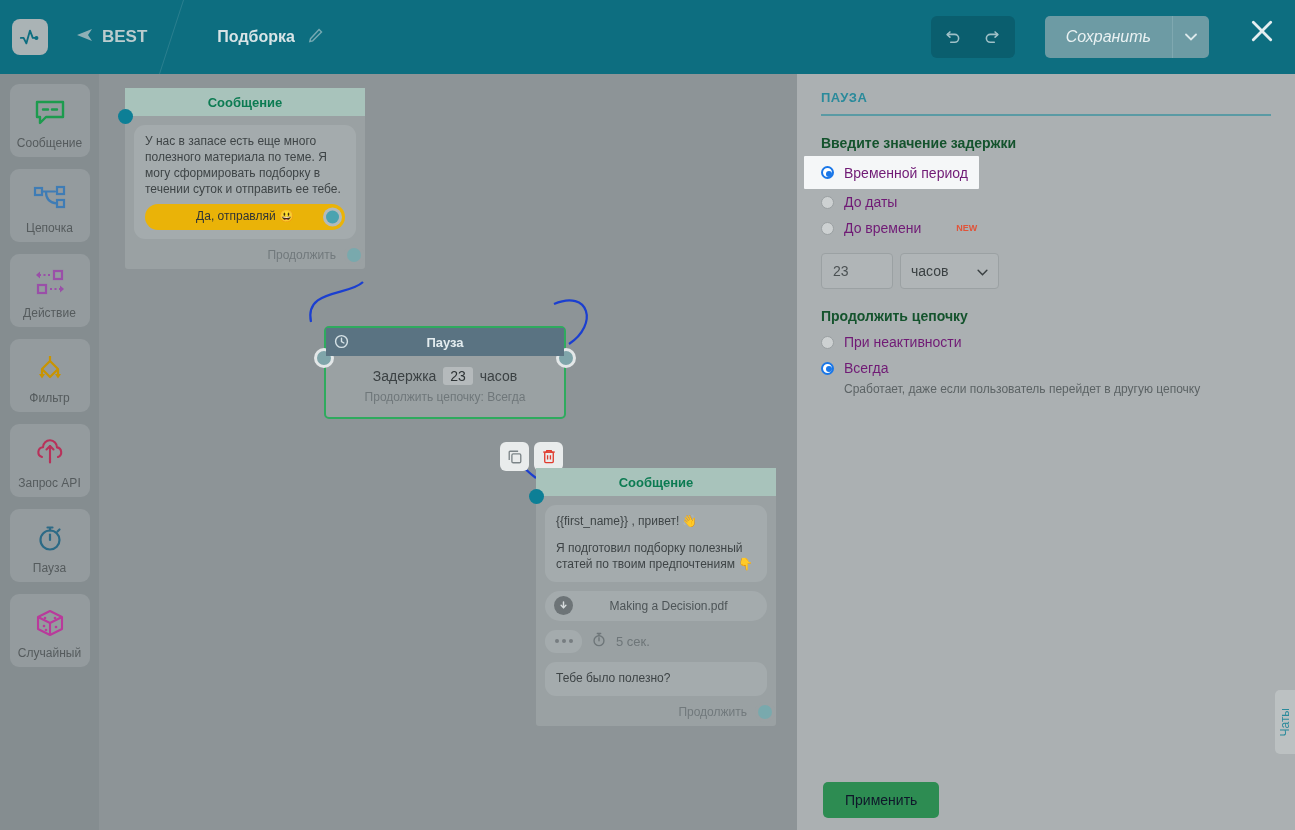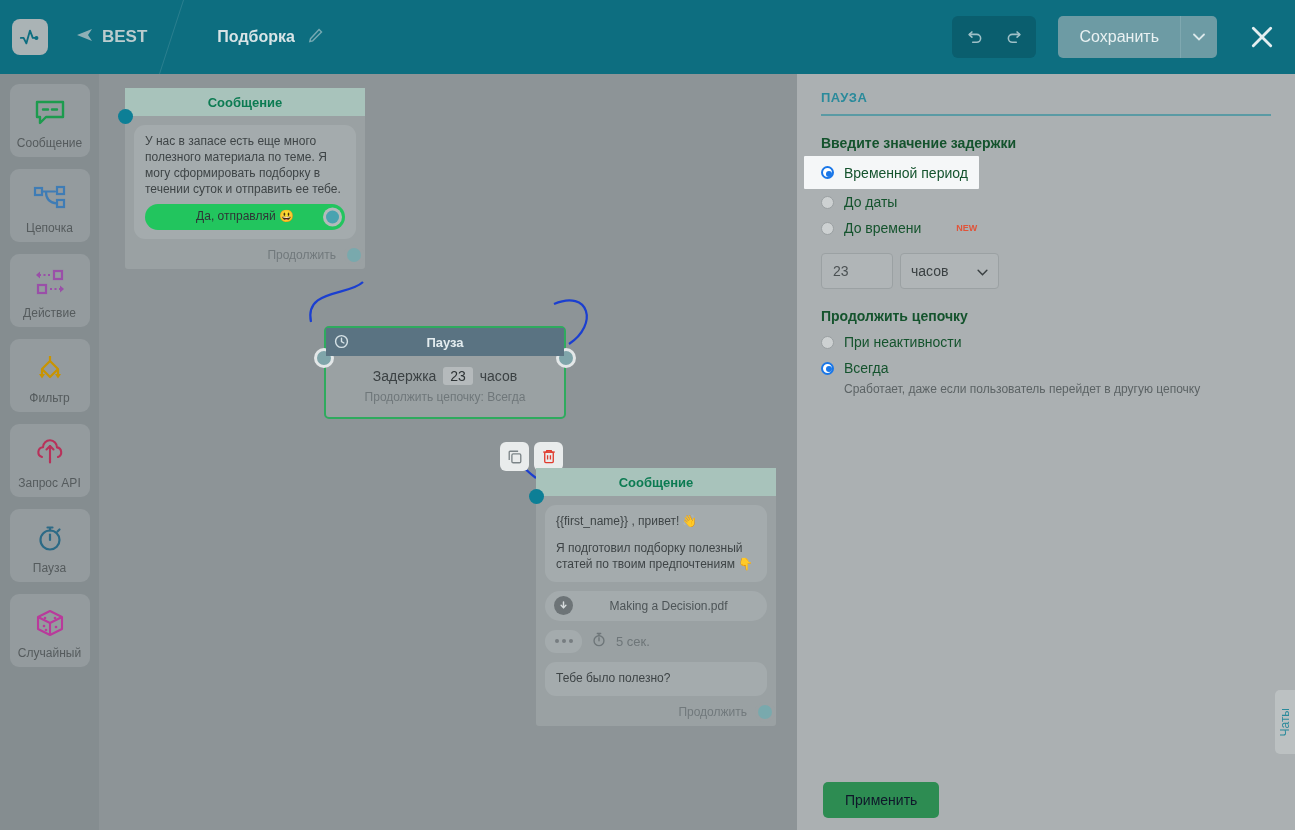--- a/index.html
+++ b/index.html
@@ -29,21 +29,21 @@
   }
   #header-sep::after {
     content:""; position:absolute; left:0; top:0;
     border-left:1px solid #2b7f8e; height:74px; transform:skewX(-18deg);
   }
   #crumb-title {
     color:#d8e4e6; font-size:16px; font-weight:bold; margin-left:6px;
   }
   #crumb-edit { margin-left:12px; opacity:.55; }
   #header-right {
-    margin-left:auto; display:flex; align-items:center; gap:8px;
+    margin-left:auto; display:flex; align-items:flex-start; gap:16px;font-style:italic;
   }
   #undo-redo {
     display:flex; background:#0a5e6e; border-radius:6px; overflow:hidden;
     height:42px; align-items:center;
   }
   #undo-redo .hbtn {
     width:42px; height:42px; display:flex; align-items:center; justify-content:center;
     cursor:pointer;
   }
   #save-group {
@@ -88,21 +88,21 @@
     height:28px; display:flex; align-items:center; justify-content:center;
     font-size:13px; font-weight:bold;
   }
   .msg-node .node-hdr { background:#a8c3bb; color:#0c7b52; }
   .msg-node { background:#9aa1a3; border-radius:3px; }
   .bubble {
     background:#a4abad; border-radius:11px; margin:9px; padding:9px 11px;
     font-size:12px; color:#3e4446; line-height:1.33;
   }
   .quick-reply {
-    background:#22c55e; border-radius:16px; margin:6px 0 0 0;
+    background:#eab308; border-radius:16px; margin:6px 0 0 0;
     height:26px; display:flex; align-items:center; justify-content:center;
     position:relative; font-size:12px; color:#2f3436;
   }
   .qr-dot {
     position:absolute; right:6px; top:50%; transform:translateY(-50%);
     width:13px; height:13px; border-radius:50%; background:#4aa3b0;
     box-shadow:0 0 0 3px #b4babb;
   }
   .continue-row {
     display:flex; align-items:center; justify-content:flex-end;
@@ -188,21 +188,21 @@
   }
   .radio {
     width:13px; height:13px; border-radius:50%;
     border:1px solid #9aa0a2; background:#cdd1d2; flex:none; position:relative;
   }
   .radio.sel { border:2px solid #1a77e8; background:#fff; }
   .radio.sel::after {
     content:""; position:absolute; left:2.5px; top:2.5px;
     width:6px; height:6px; border-radius:50%; background:#1a77e8;
   }
-  .radio-label { font-size:14px; color:#14532d; }
+  .radio-label { font-size:14px; color:#701a75; }
   .badge-new {
     font-size:9px; color:#e0543a; font-weight:bold; vertical-align:super; margin-left:2px;padding-left:23px;
   }
   #delay-row { display:flex; gap:7px; margin-top:12px; }
   #delay-input {
     width:72px; height:36px; border:1px solid #9ba1a3; border-radius:4px;
     background:#b0b5b7; font-size:14px; color:#4b5153; padding:0 11px;
     font-family:"Liberation Sans", sans-serif;
   }
   #delay-unit {

